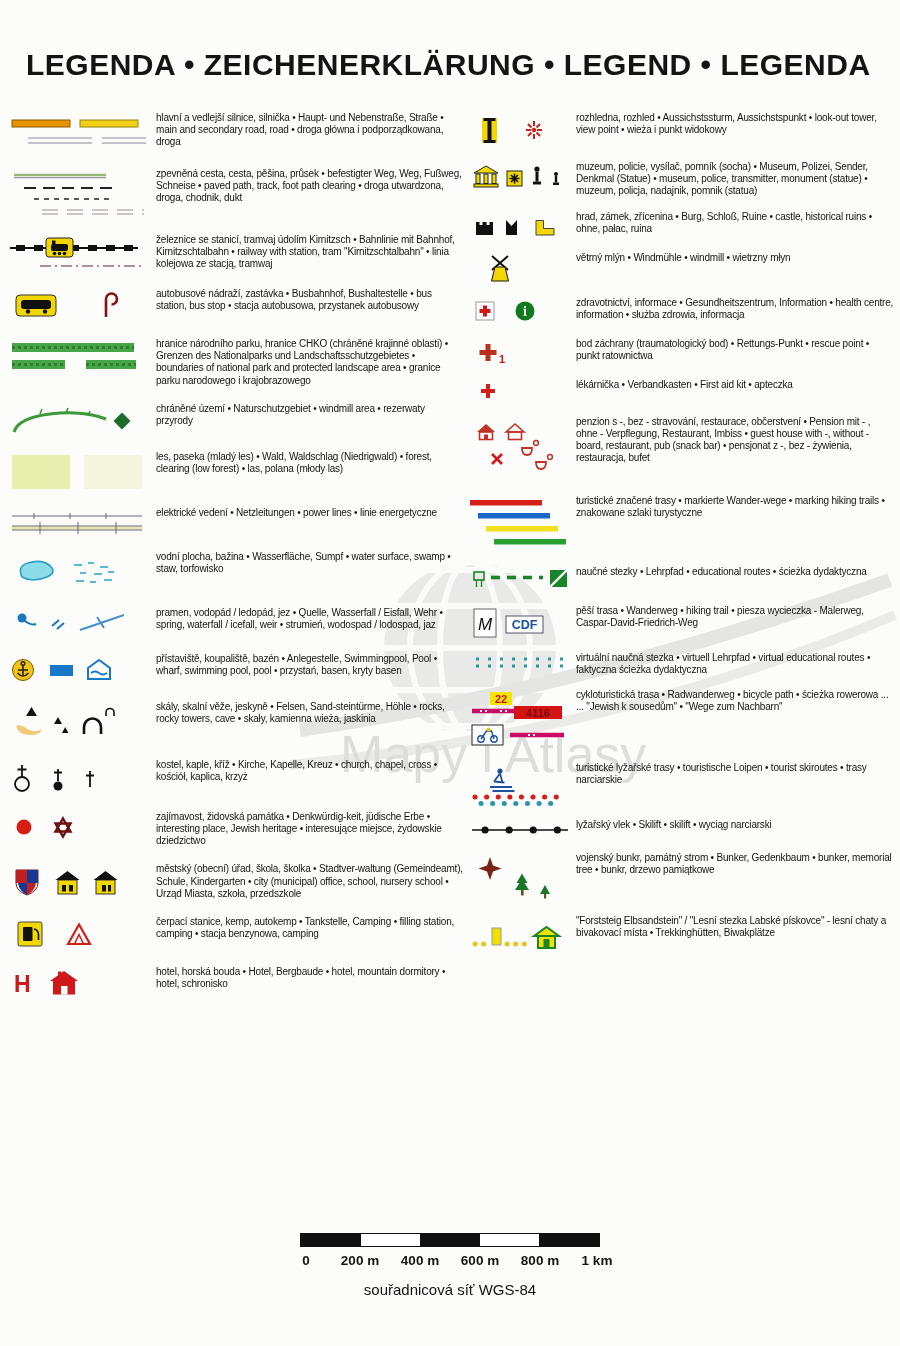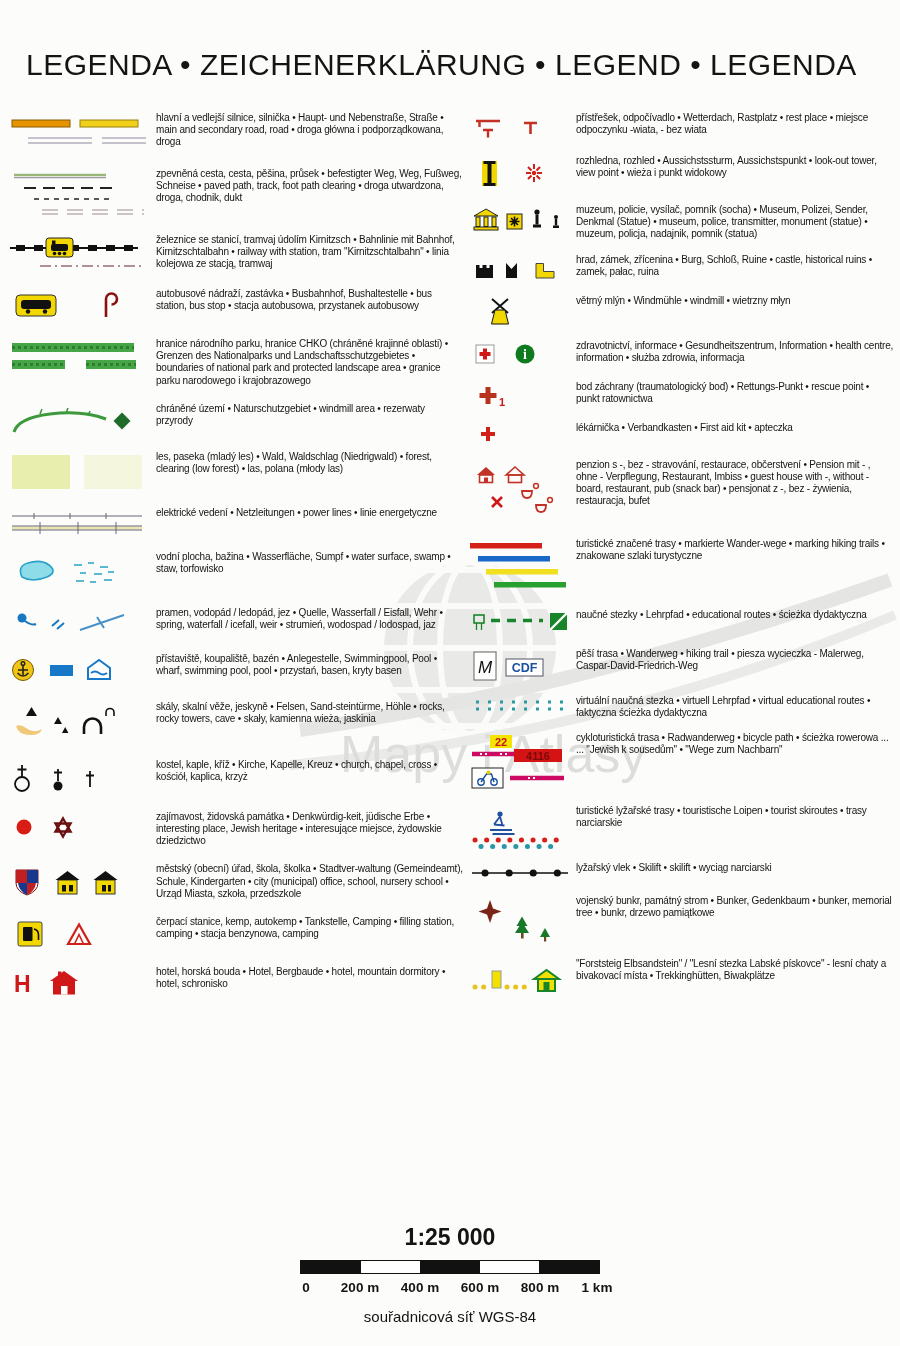--- a/index.html
+++ b/index.html
@@ -3,21 +3,21 @@
 <meta charset="utf-8">
 <style>
   html,body{margin:0;padding:0;}
   body{
     width:900px;height:1346px;position:relative;overflow:hidden;
     background:#fcfcfa;color:#141414;
     font-family:"Liberation Sans", sans-serif;
   }
   .page-title{
     position:absolute;left:26px;top:48px;width:850px;
-    font-size:30px;font-weight:normal;letter-spacing:.5px;white-space:nowrap;
+    font-size:30px;font-weight:bold;letter-spacing:.5px;white-space:nowrap;
   }
   .watermark{position:absolute;left:280px;top:520px;z-index:0;opacity:.9;}
   .col{position:absolute;top:112px;z-index:1;}
   .col-left{left:8px;width:456px;}
   .col-right{left:470px;width:424px;}
   .entry{display:flex;align-items:flex-start;}
   .col-left .entry{margin-bottom:16px;}
   .col-right .entry{margin-bottom:13px;}
   .sym{flex:none;padding-top:2px;}
   .col-left .sym{width:148px;}
@@ -275,30 +275,20 @@
           <rect x="53" y="18" width="6.5" height="8.5" fill="#fff"></rect>
         </svg>
     </div>
     <div class="txt">hotel, horská bouda  •  Hotel, Bergbaude  • hotel, mountain dormitory •  hotel, schronisko</div>
   </div>
 
 </div>
 
 <div class="col col-right">
 
-  <div class="entry">
-    <div class="sym">
-      <svg width="106" height="28">
-          <path d="M6 7 h24 M9.5 7 v6" stroke="#c23226" stroke-width="2.4" fill="none"></path>
-          <path d="M13 16 h10 M18 16 v7.5" stroke="#c23226" stroke-width="2.4" fill="none"></path>
-          <path d="M54 9 h13 M60.5 9 v11" stroke="#c23226" stroke-width="2.6" fill="none"></path>
-        </svg>
-    </div>
-    <div class="txt">přístřešek, odpočívadlo  •  Wetterdach, Rastplatz  •  rest place •  miejsce odpoczynku -wiata, - bez wiata</div>
-  </div>
 
   <div class="entry">
     <div class="sym">
       <svg width="106" height="34">
           <rect x="12" y="4" width="15" height="25" fill="#f2d800"></rect>
           <rect x="17.5" y="7" width="4" height="19" fill="#111"></rect>
           <rect x="13.5" y="4" width="12" height="3" fill="#111"></rect>
           <rect x="13.5" y="26" width="12" height="3" fill="#111"></rect>
           <g stroke="#d02018" stroke-width="2">
             <path d="M64 7 v5 M64 20 v5 M56 16 h5 M67 16 h5 M58 10 l3.5 3.5 M66.5 18.5 l3.5 3.5 M70 10 l-3.5 3.5 M61.5 18.5 L58 22"></path>
@@ -331,21 +321,21 @@
   </div>
 
   <div class="entry">
     <div class="sym">
       <svg width="106" height="26">
           <path d="M6 22 V9 h3.5 v3 h3 v-3 h4 v3 h3 v-3 h3.5 v13 z" fill="#111"></path>
           <path d="M36 22 V7 l5.5 6 5.5 -6 v15 z" fill="#111"></path>
           <path d="M66 22 V7.5 h7.5 v8 h10.5 v6.5 z" fill="#f2d800" stroke="#444"></path>
         </svg>
     </div>
-    <div class="txt">hrad, zámek, zřícenina  • Burg, Schloß, Ruine  • castle, historical ruins  •  zamek, pałac, ruina</div>
+    <div class="txt">hrad, zámek, zřícenina  • Burg, Schloß, Ruine  • castle, historical ruins  •  ohne, pałac, ruina</div>
   </div>
 
   <div class="entry">
     <div class="sym">
       <svg width="106" height="30">
           <path d="M22 2 L38 16 M38 2 L22 16" stroke="#111" stroke-width="2"></path>
           <path d="M25 13 h10 l3.5 14 h-17 z" fill="#f2d800" stroke="#111"></path>
         </svg>
     </div>
     <div class="txt">větrný mlýn  •  Windmühle  •  windmill  • wietrzny młyn</div>
@@ -515,21 +505,20 @@
           <rect x="68" y="19" width="17" height="12" fill="#f2e000" stroke="#18852a" stroke-width="2"></rect>
           <rect x="73.5" y="22" width="6" height="9" fill="#18852a"></rect>
         </svg>
     </div>
     <div class="txt">"Forststeig Elbsandstein" / "Lesní stezka Labské pískovce" - lesní chaty a bivakovací místa  • Trekkinghütten, Biwakplätze</div>
   </div>
 
 </div>
 
 <div class="scale-wrap">
-  <div class="scale-ratio">1:25 000</div>
   <div class="scale-bar">
     <div class="seg-b"></div>
     <div class="seg-w"></div>
     <div class="seg-b"></div>
     <div class="seg-w"></div>
     <div class="seg-b"></div>
   </div>
   <div class="scale-ticks">
     <span style="left:2%">0</span>
     <span style="left:20%">200 m</span>

